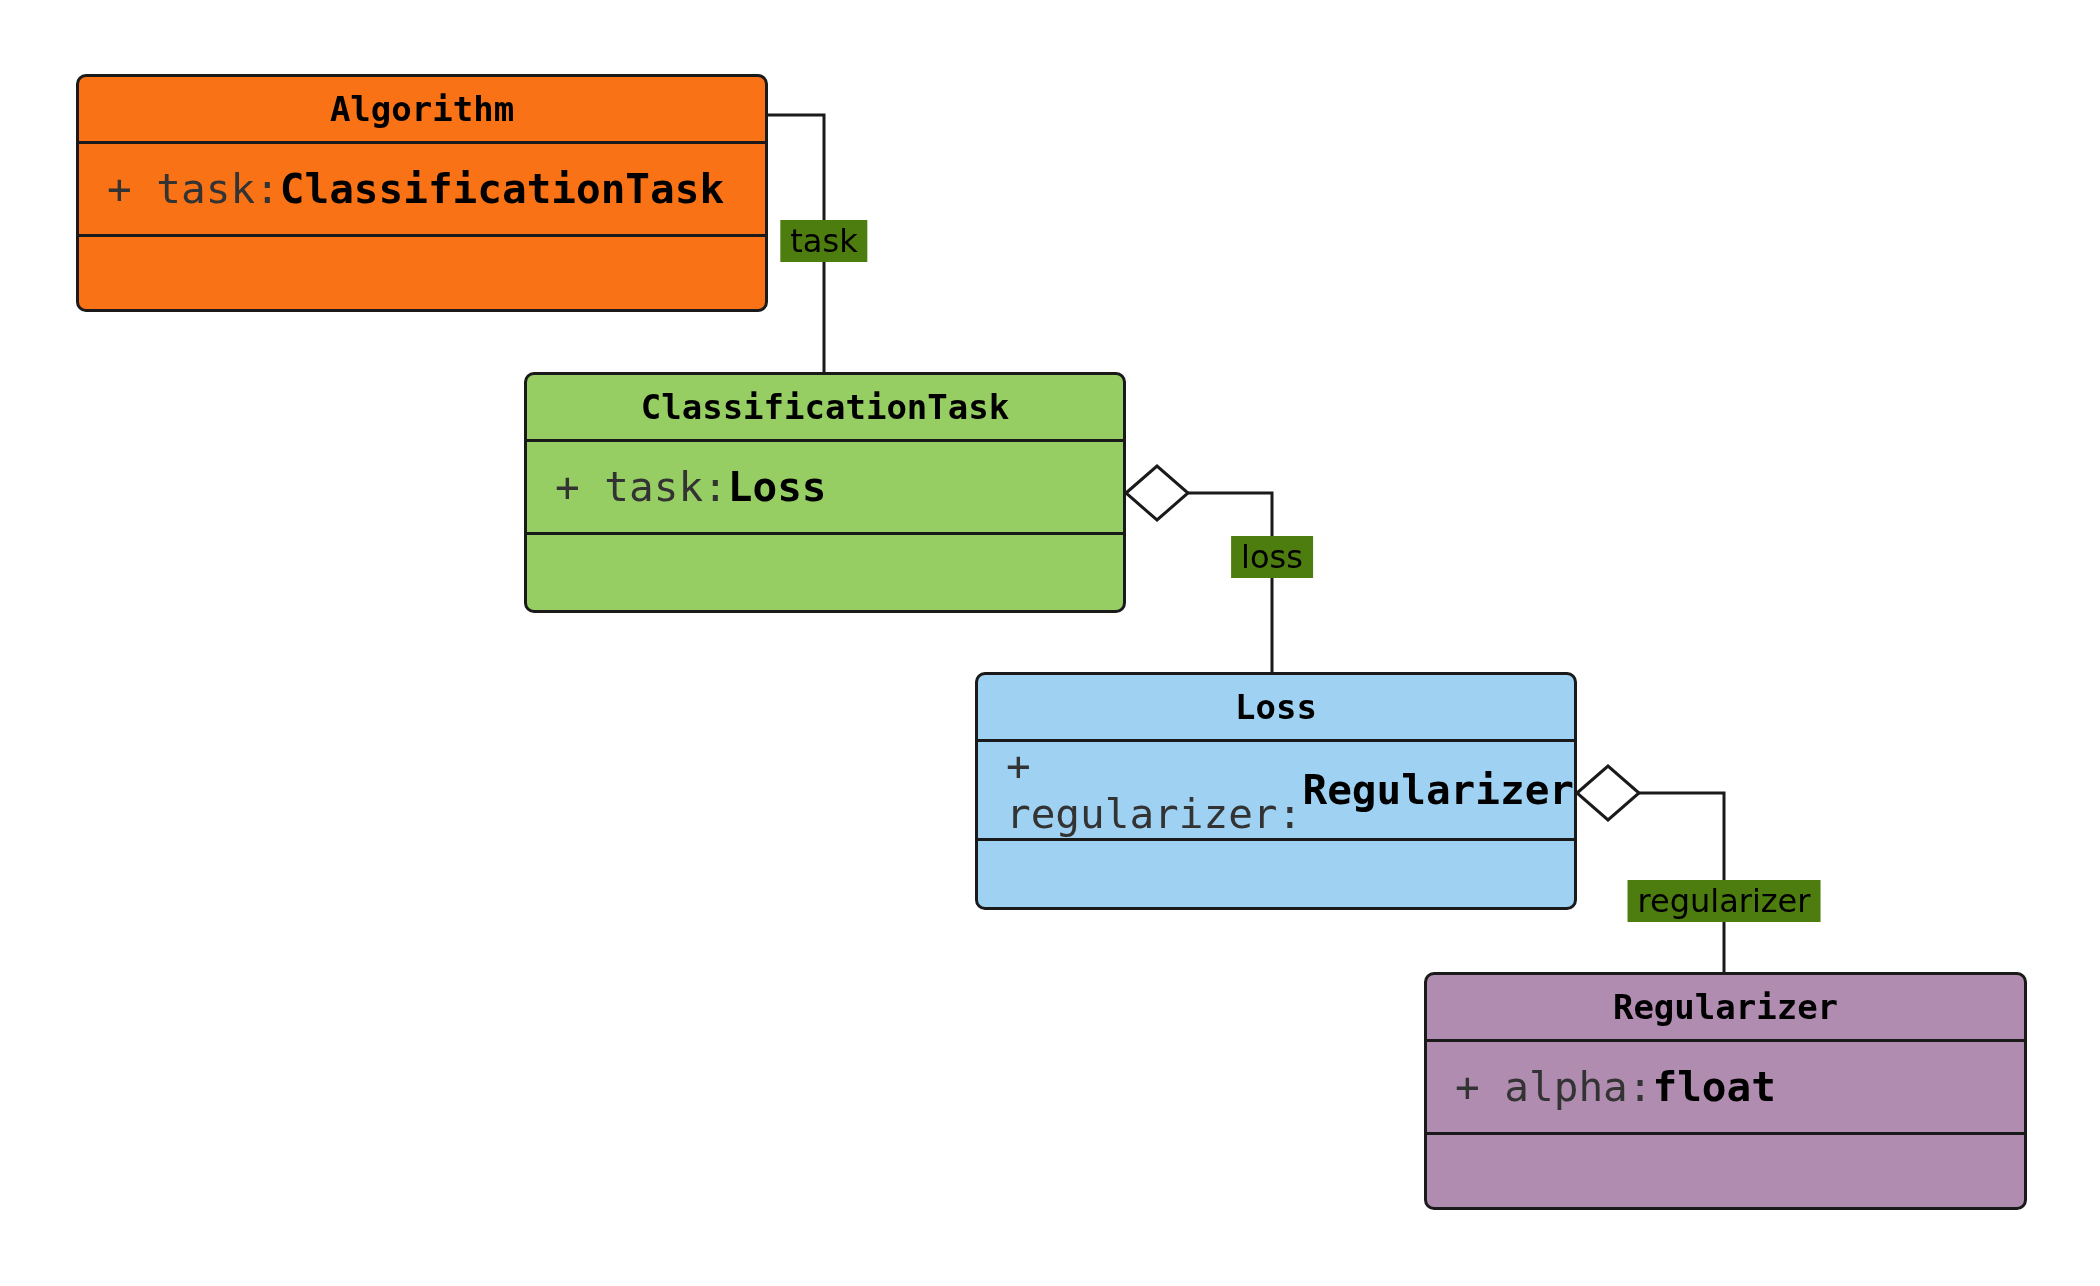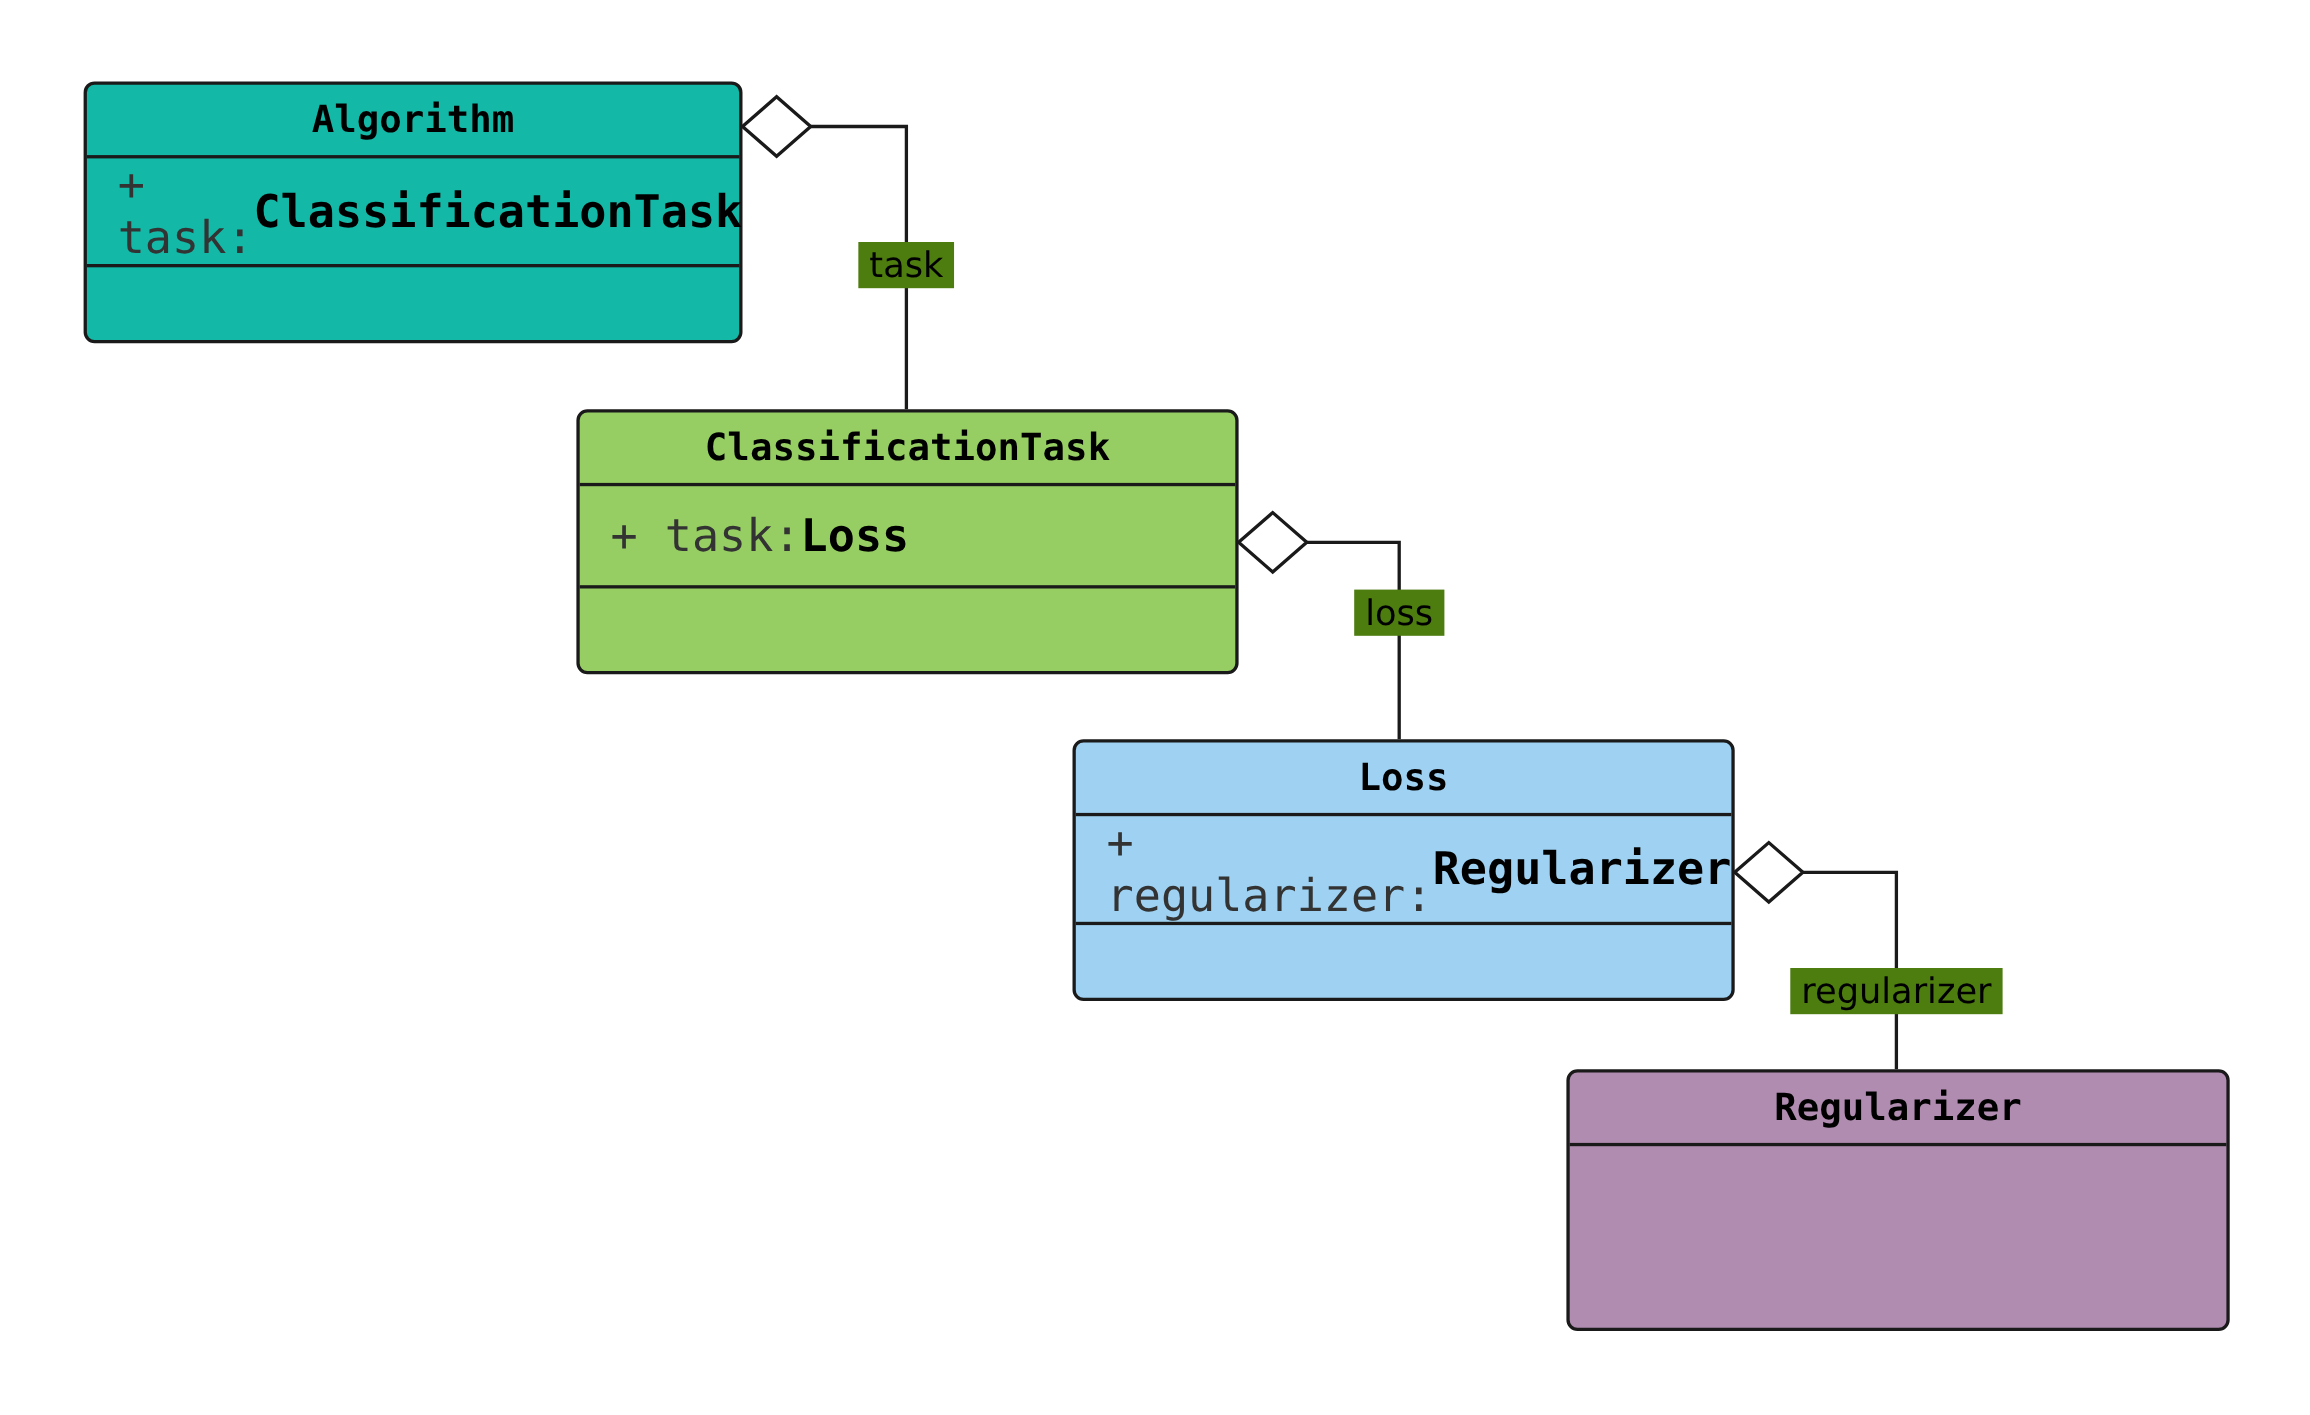--- a/index.html
+++ b/index.html
@@ -80,21 +80,21 @@
     <polygon points="1126,493 1157,466 1188,493 1157,520" fill="#ffffff" stroke="#1a1a1a" stroke-width="3"></polygon>
 
     <path d="M 1639 793 H 1724 V 972" fill="none" stroke="#1a1a1a" stroke-width="3"></path>
     <polygon points="1577,793 1608,766 1639,793 1608,820" fill="#ffffff" stroke="#1a1a1a" stroke-width="3"></polygon>
   </svg>
 
   <div class="edge-label" style="left:824px; top:241px;">task</div>
   <div class="edge-label" style="left:1272px; top:557px;">loss</div>
   <div class="edge-label" style="left:1724px; top:901px;">regularizer</div>
 
-  <div class="uml-class" style="left: 76px; top: 74px; width: 599px; height: 238px; background-color: #14b8a6;">
+  <div class="uml-class" style="left: 76px; top: 74px; width: 692px; height: 238px; background-color: #f97316;">
     <div class="uml-title">Algorithm</div>
     <div class="uml-attrs">
       <span>+ task: </span>
         <span class="attr-type">ClassificationTask</span>
     </div>
     <div class="uml-empty"></div>
   </div>
 
   <div class="uml-class" style="left: 524px; top: 372px; width: 602px; height: 241px; background-color: rgb(151, 206, 100);">
     <div class="uml-title">ClassificationTask</div>
@@ -109,16 +109,20 @@
     <div class="uml-title">Loss</div>
     <div class="uml-attrs">
       <span>+ regularizer: </span>
         <span class="attr-type">Regularizer</span>
     </div>
     <div class="uml-empty"></div>
   </div>
 
   <div class="uml-class" style="left: 1424px; top: 972px; width: 603px; height: 238px; background-color: rgb(176, 140, 176);">
     <div class="uml-title">Regularizer</div>
+    <div class="uml-attrs">
+      <span>+ alpha: </span>
+        <span class="attr-type">float</span>
+    </div>
     <div class="uml-empty"></div>
   </div>
 
 </div>
 
 </body></html>

